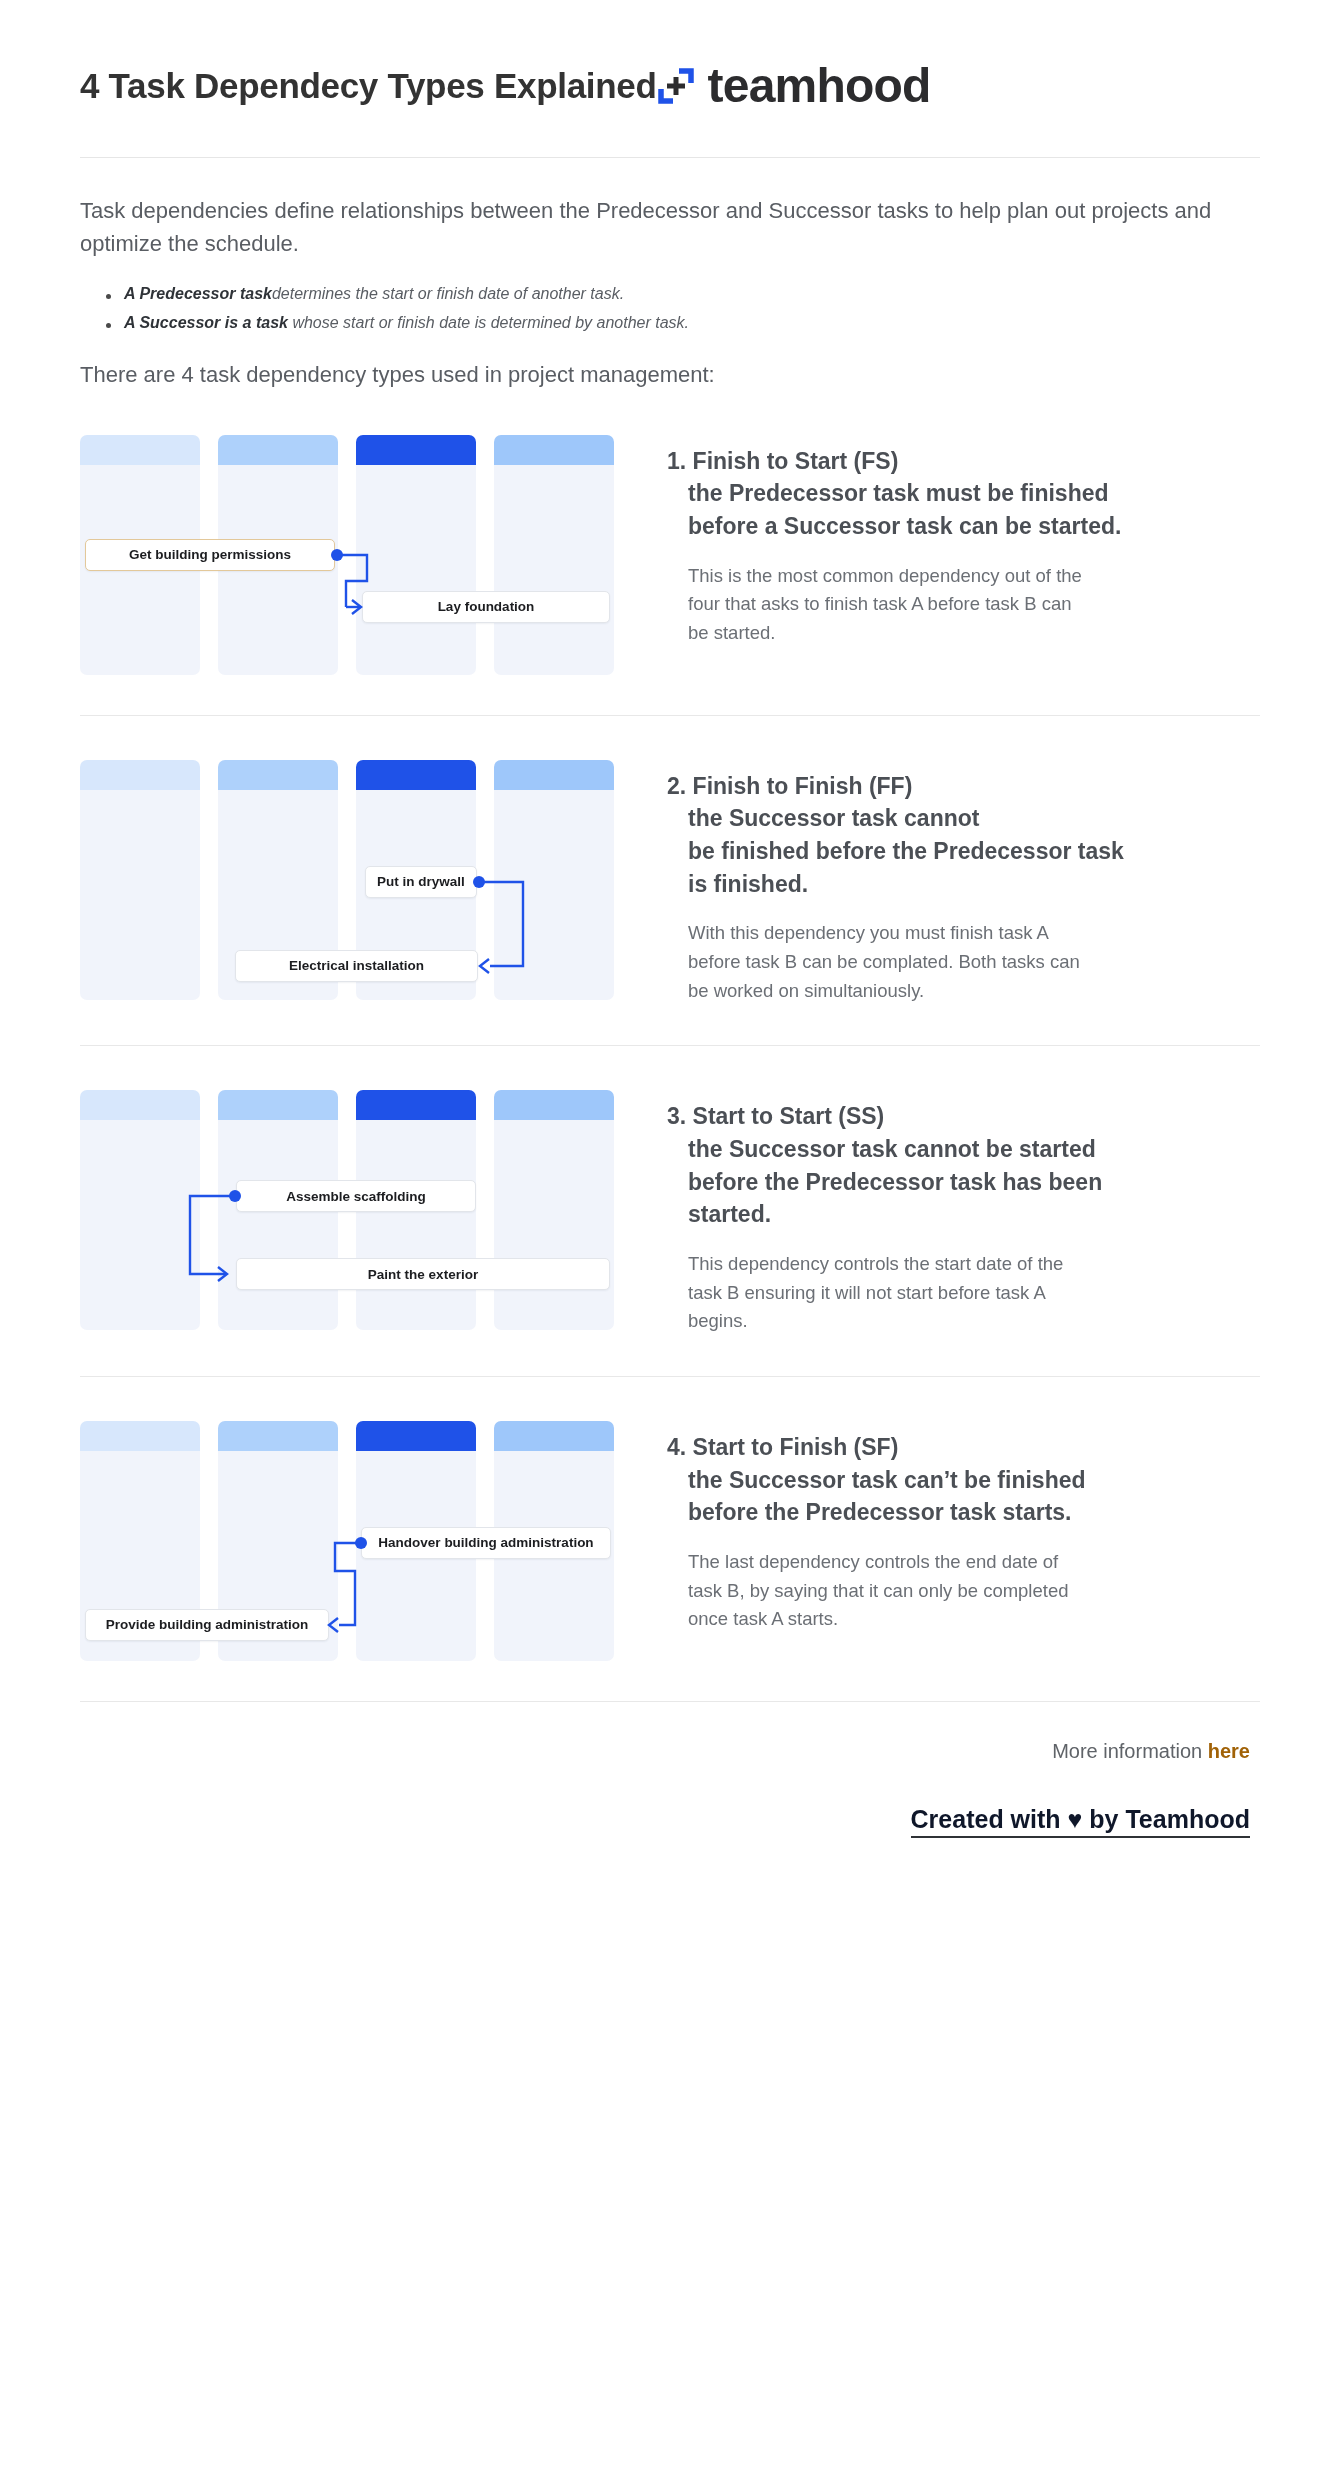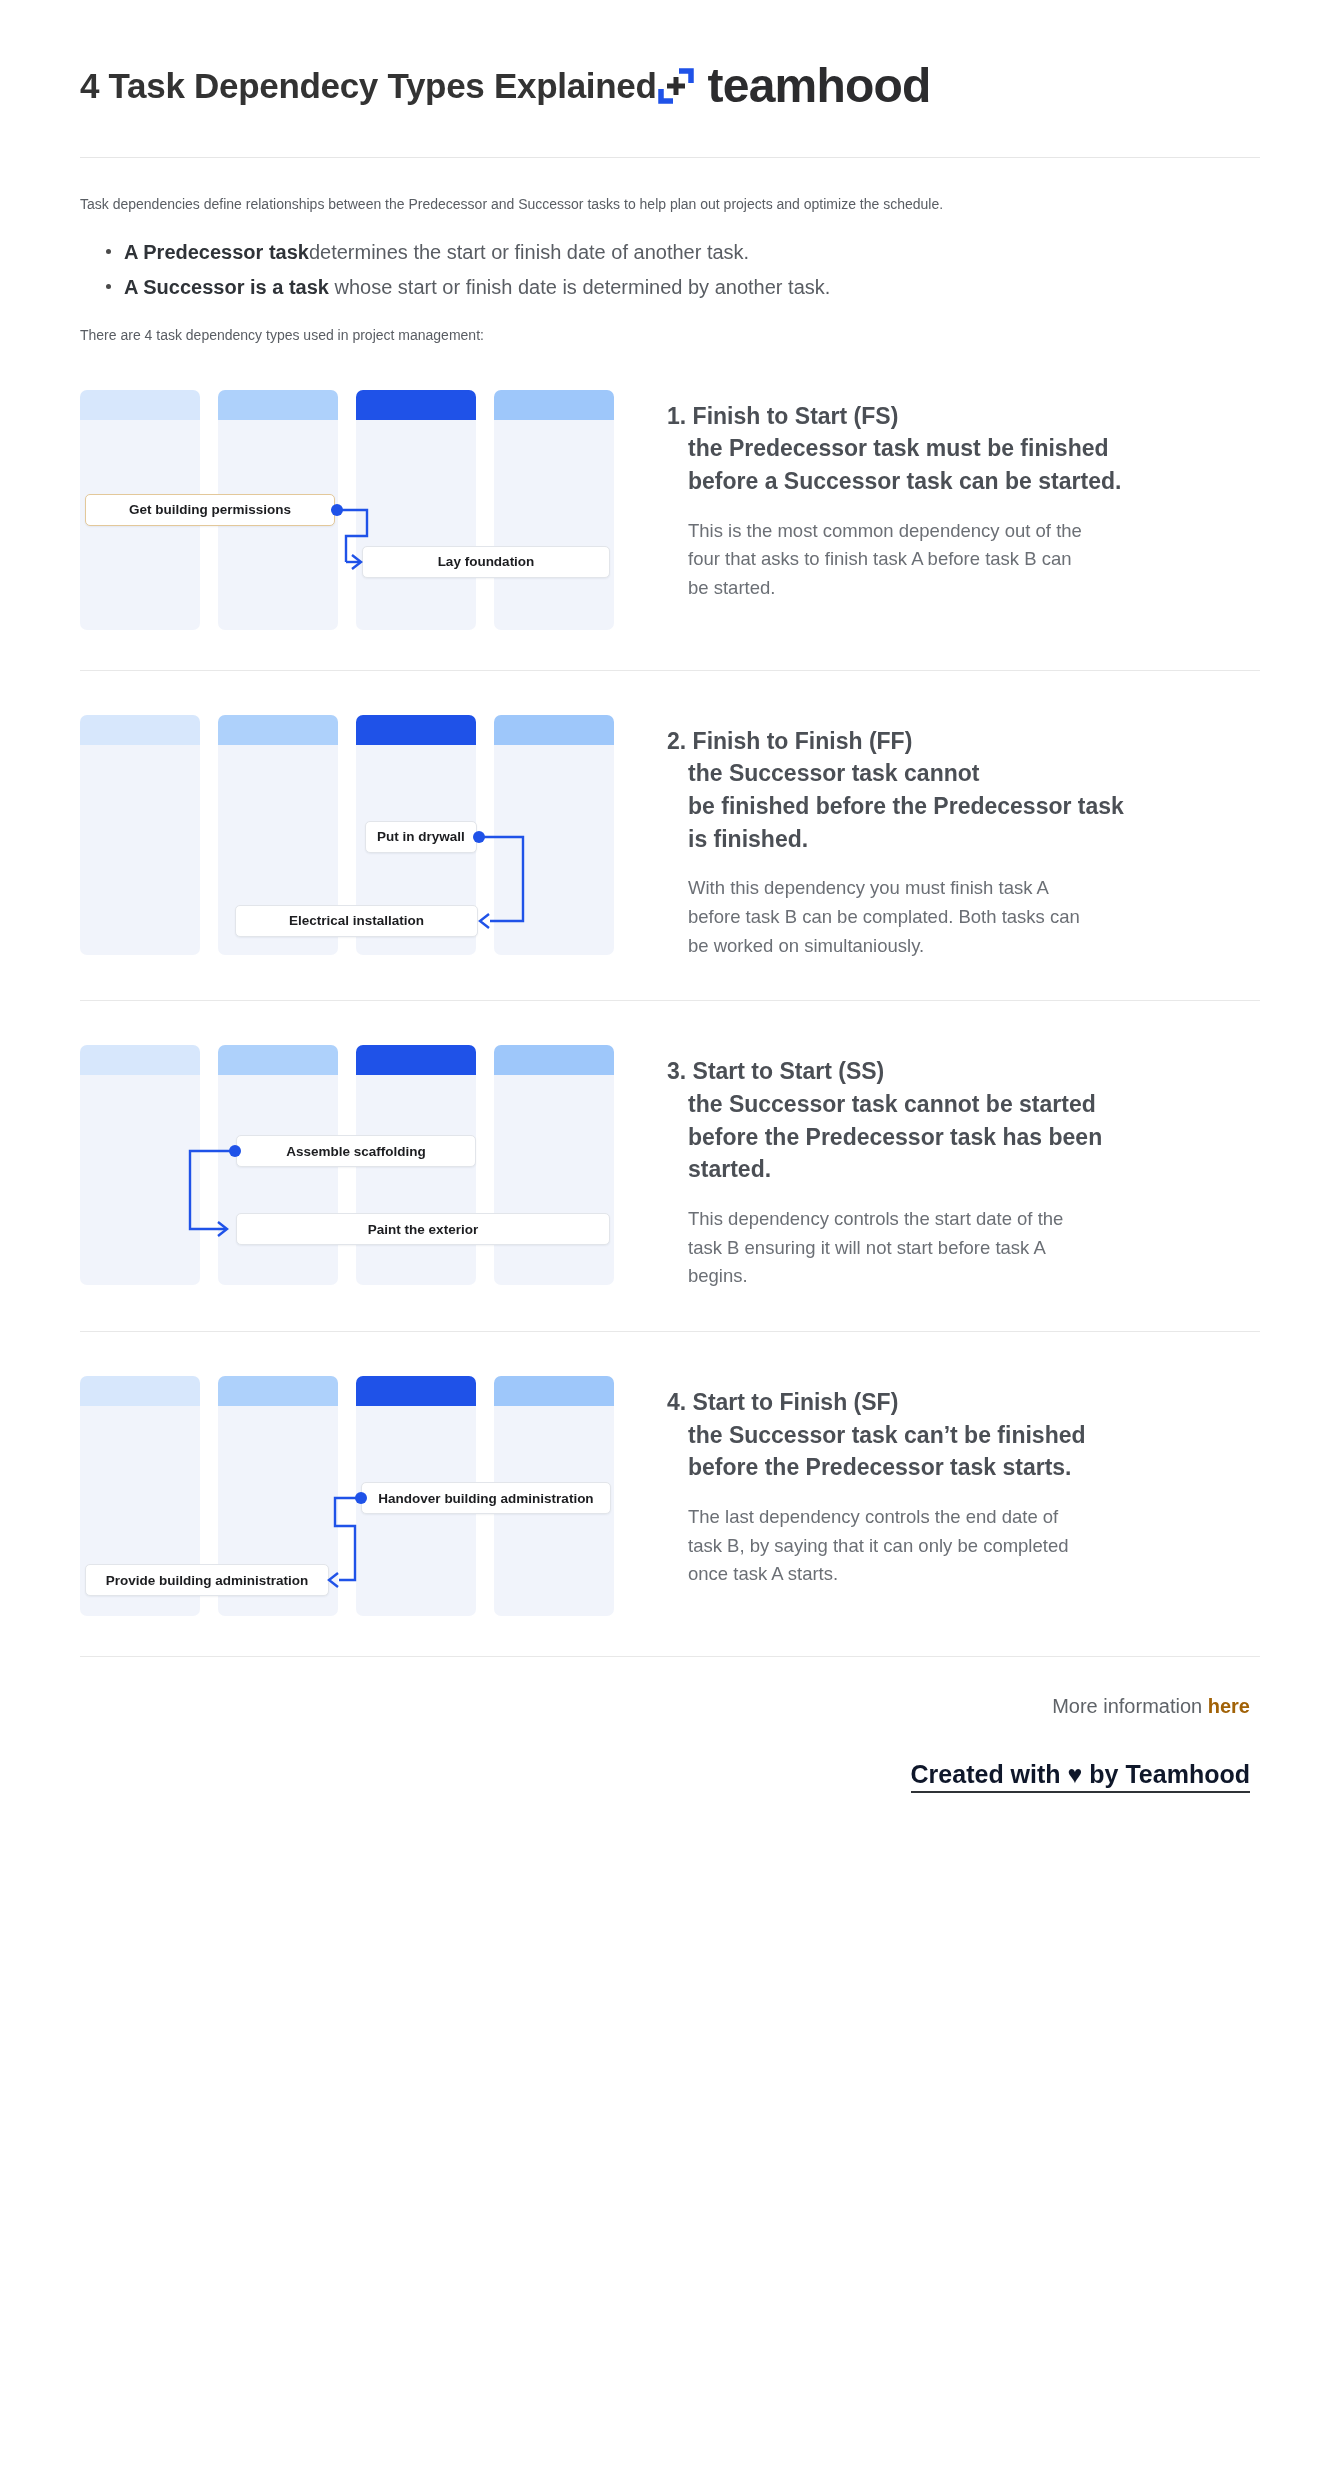--- a/index.html
+++ b/index.html
@@ -58,36 +58,37 @@
     height: 1px;
     background: #e6e6e6;
     margin-top: 44px;
   }
 
   
   .intro {
     padding-top: 36px;
   }
   .intro p {
-    font-size: 14px;
+    font-size: 22px;
     line-height: 1.5;
     color: #595d63;
   }
   .intro ul {
     list-style: none;
     margin: 22px 0 22px 0;
     padding-left: 22px;
   }
   .intro li {
-    font-size: 20px;
+    font-size: 16px;
     line-height: 1.52;
     color: #595d63;
     position: relative;
     padding-left: 22px;
     margin-bottom: 5px;
+    font-style: italic;
   }
   .intro li::before {
     content: "";
     position: absolute;
     left: 4px;
     top: 12px;
     width: 5px;
     height: 5px;
     border-radius: 50%;
     background: #4a4a4a;

